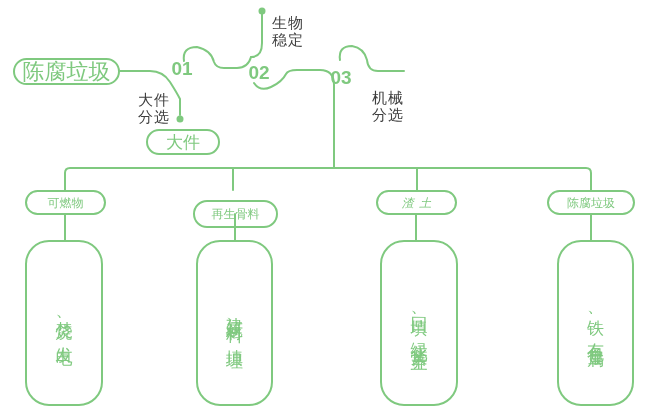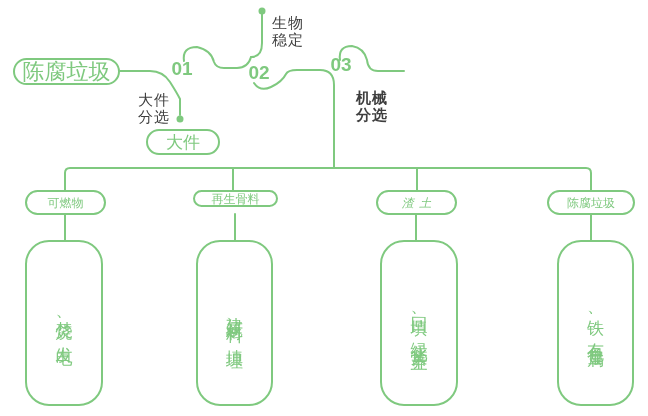--- a/index.html
+++ b/index.html
@@ -72,39 +72,39 @@
     <path d="M65,214 V240"></path>
     <path d="M235,214 V240"></path>
     <path d="M416,214 V240"></path>
     <path d="M591,214 V240"></path>
   </svg>
 
   <div class="pill src" style="left:13px;top:58px;width:107px;height:27px;">陈腐垃圾</div>
 
   <div class="stage-num" style="left:163px;top:56px;">01</div>
   <div class="stage-num" style="left:240px;top:48px;margin-top:12px;">02</div>
-  <div class="stage-num" style="left:322px;top:52px;">03</div>
+  <div class="stage-num" style="left:322px;top:65px;">03</div>
 
   <div class="proc-label" style="left:272px;top:14px;">
     <span>生物</span>
     <span>稳定</span>
   </div>
   <div class="proc-label" style="left:138px;top:91px;">
     <span>大件</span>
     <span>分选</span>
   </div>
-  <div class="proc-label" style="left:356px;top:89px;font-weight:bold;">
+  <div class="proc-label" style="left:372px;top:89px;">
     <span>机械</span>
     <span>分选</span>
   </div>
 
   <div class="pill" style="left:146px;top:129px;width:74px;height:26px;">大件</div>
 
   <div class="pill cat" style="left:25px;top:190px;width:81px;height:25px;">可燃物</div>
-  <div class="pill cat" style="left:193px;top:190px;width:85px;height:17px;">再生骨料</div>
+  <div class="pill cat" style="left:193px;top:200px;width:85px;height:28px;">再生骨料</div>
   <div class="pill cat spread" style="left:376px;top:190px;width:81px;height:25px;">渣土</div>
   <div class="pill cat" style="left:547px;top:190px;width:88px;height:25px;">陈腐垃圾</div>
 
   <div class="outbox" style="left:25px;top:240px;width:78px;height:166px;">焚烧、发电</div>
   <div class="outbox" style="left:196px;top:240px;width:77px;height:166px;">建筑材料、填埋</div>
   <div class="outbox" style="left:380px;top:240px;width:78px;height:166px;">回填、绿化营养土</div>
   <div class="outbox" style="left:557px;top:240px;width:77px;height:166px;">铁、有色金属</div>
 
 </div>
 

